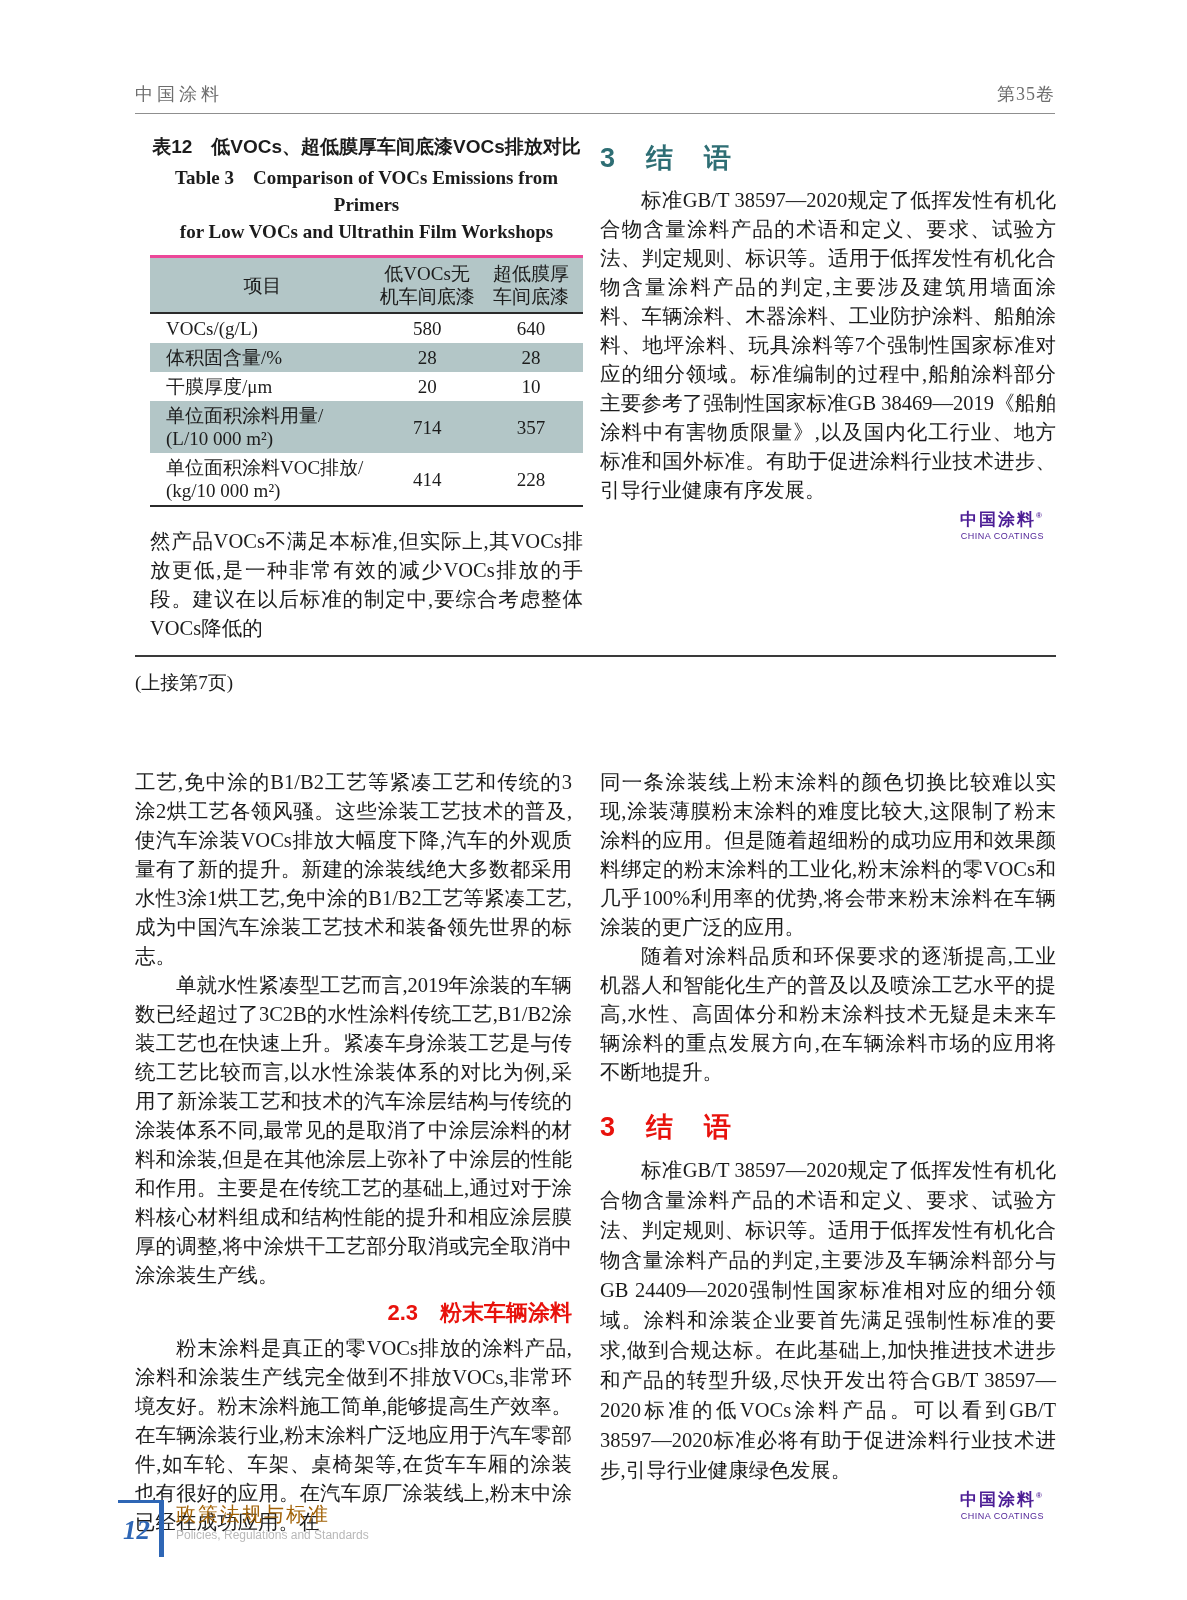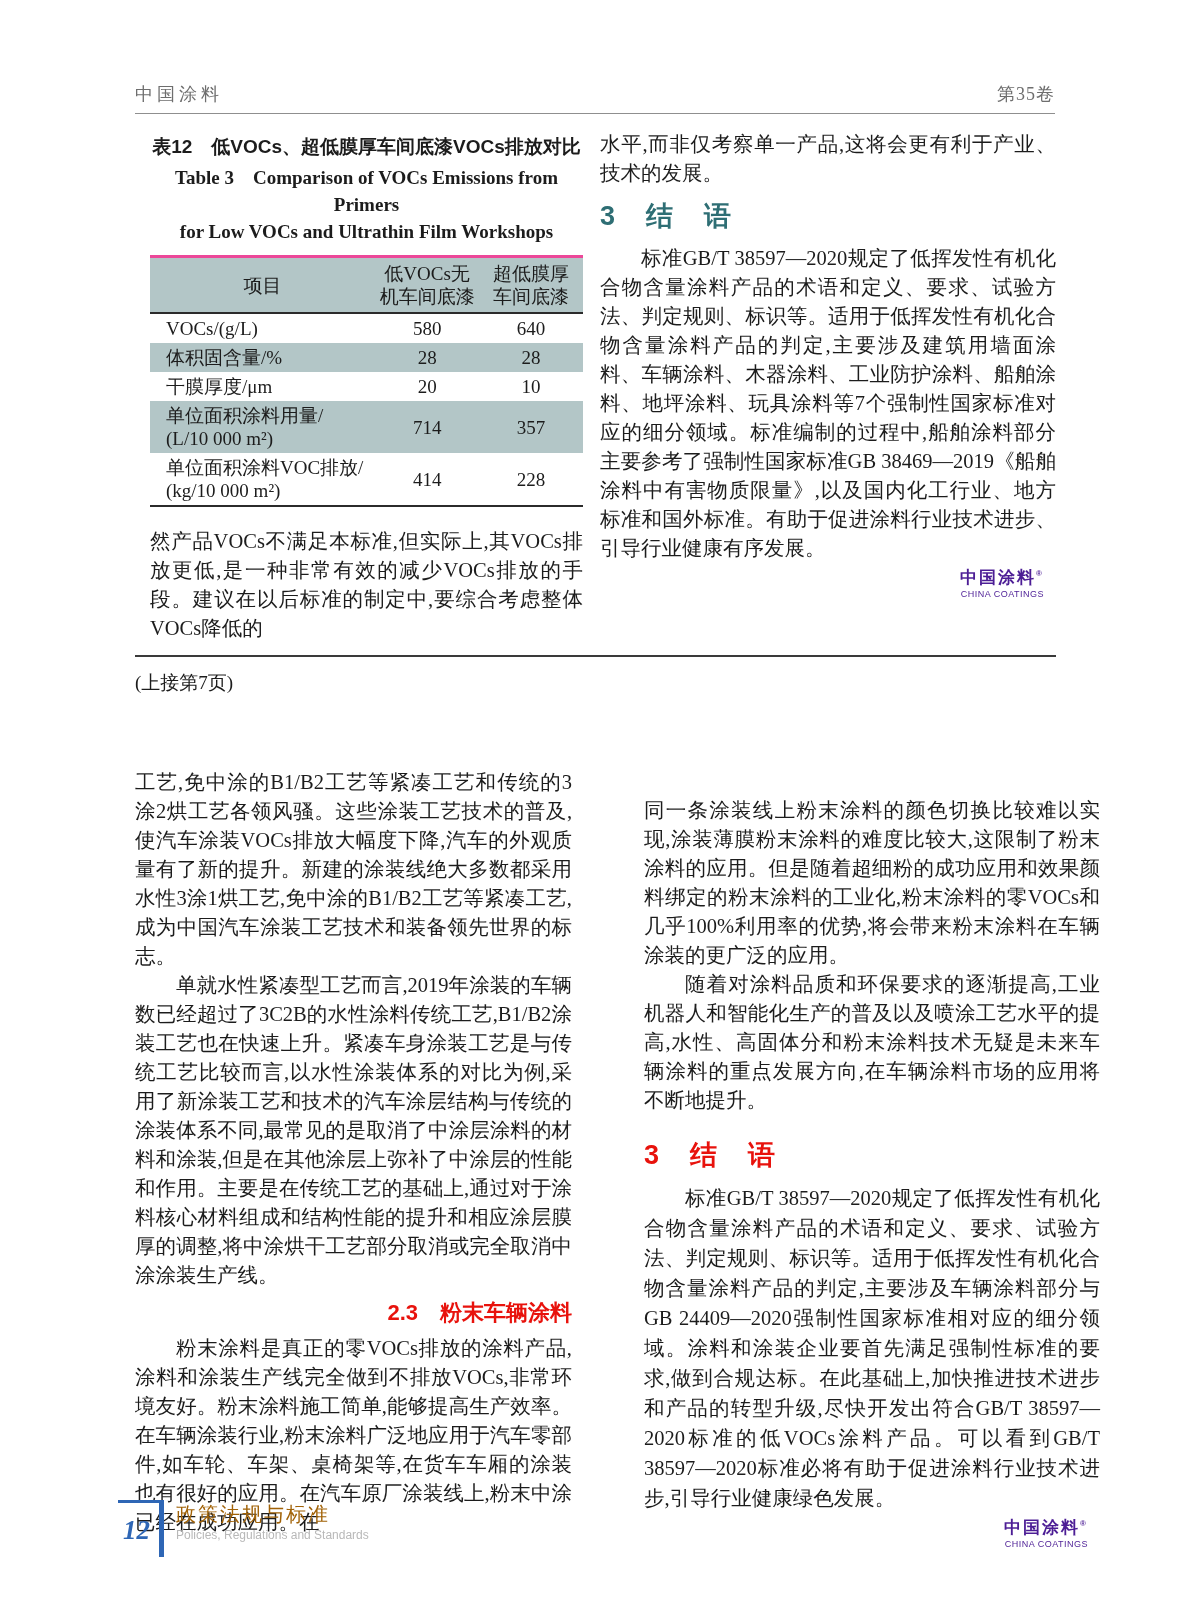--- a/index.html
+++ b/index.html
@@ -24,21 +24,21 @@
     font-size: 18px;
   }
   .header .journal { letter-spacing: 4px; }
   .header .volume { letter-spacing: 1px; }
 
   
   .col { position: absolute; }
   .col-tl { left: 150px; width: 433px; top: 134px; }
   .col-tr { left: 600px; width: 456px; top: 130px; }
   .col-bl { left: 135px; width: 437px; top: 768px; }
-  .col-br { left: 600px; width: 456px; top: 796px; margin-left: 44px; }
+  .col-br { left: 600px; width: 456px; top: 768px; }
 
   
   .body {
     font-size: 20.5px;
     line-height: 29px;
     text-align: justify;
     margin: 0;
   }
   .indent { text-indent: 2em; }
 
@@ -230,21 +230,20 @@
 (kg/10 000 m²)</td>
           <td class="val">414</td>
           <td class="val">228</td>
         </tr>
       </tbody>
     </table>
     <p class="body after-table">然产品VOCs不满足本标准,但实际上,其VOCs排放更低,是一种非常有效的减少VOCs排放的手段。建议在以后标准的制定中,要综合考虑整体VOCs降低的</p>
   </div>
 
   <div class="col col-tr">
-    <p class="body">水平,而非仅考察单一产品,这将会更有利于产业、技术的发展。</p>
     <h2 class="sec-heading teal">3　结　语</h2>
     <p class="body indent">标准GB/T 38597—2020规定了低挥发性有机化合物含量涂料产品的术语和定义、要求、试验方法、判定规则、标识等。适用于低挥发性有机化合物含量涂料产品的判定,主要涉及建筑用墙面涂料、车辆涂料、木器涂料、工业防护涂料、船舶涂料、地坪涂料、玩具涂料等7个强制性国家标准对应的细分领域。标准编制的过程中,船舶涂料部分主要参考了强制性国家标准GB 38469—2019《船舶涂料中有害物质限量》,以及国内化工行业、地方标准和国外标准。有助于促进涂料行业技术进步、引导行业健康有序发展。</p>
     <div class="logo">
       <div class="zh"><span>中国涂料</span><sup>®</sup></div>
       <div class="en">CHINA COATINGS</div>
     </div>
   </div>
 
   <hr class="divider">
   <div class="cont-note">(上接第7页)</div>

